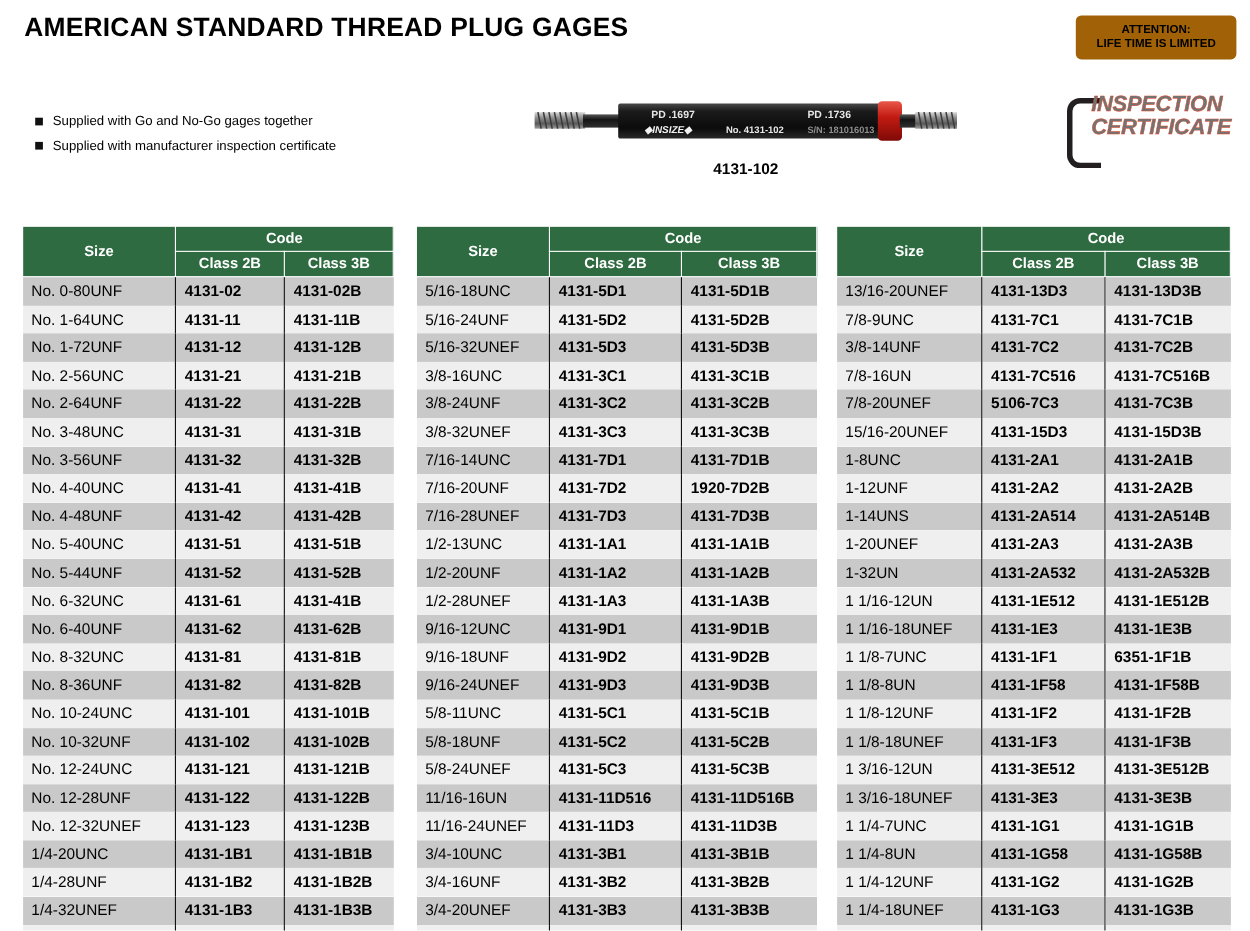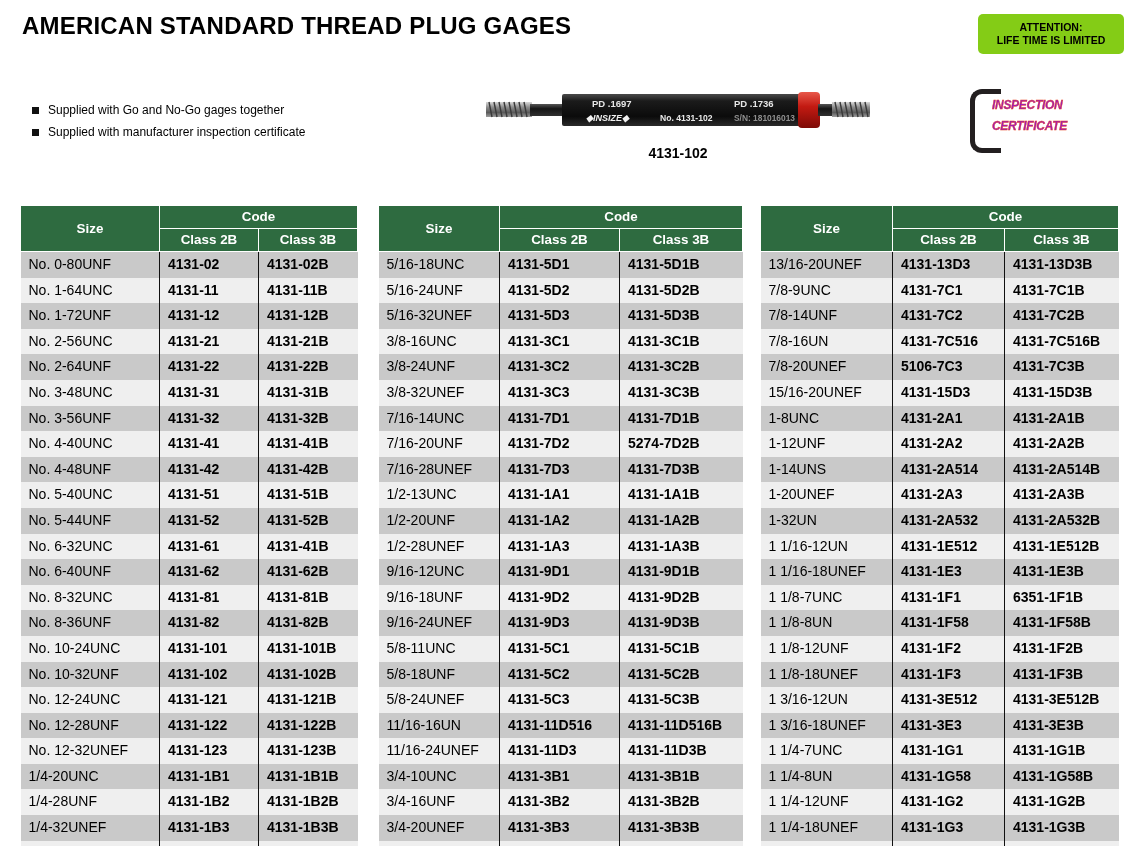--- a/index.html
+++ b/index.html
@@ -36,38 +36,38 @@
     position:absolute;left:482px;top:78px;width:392px;height:62px;
   }
   .prod-label{
     position:absolute;left:482px;top:145px;width:392px;
     text-align:center;font-size:14px;font-weight:bold;
   }
 
   
   .attention{
     position:absolute;left:978px;top:14px;width:146px;height:40px;
-    background:#84cc16;border-radius:5px;
+    background:#a16207;border-radius:5px;
     display:flex;flex-direction:column;align-items:center;justify-content:center;
     font-size:10.5px;font-weight:bold;line-height:13px;text-align:center;color:#000;
   }
 
   
   .inspection{
     position:absolute;left:970px;top:85px;width:160px;height:62px;
   }
   .insp-bracket{
     position:absolute;left:0px;top:4px;width:26px;height:54px;
     border:5px solid #231f20;border-right:none;
     border-top-left-radius:12px;border-bottom-left-radius:12px;
   }
   .insp-text{
-    position:absolute;left:22px;top:10px;
-    font-style:italic;font-weight:bold;color:#a21caf;
-    font-size:12px;line-height:21px;letter-spacing:-0.3px;
+    position:absolute;left:22px;top:0;
+    font-style:italic;font-weight:bold;color:#737373;
+    font-size:20px;line-height:21px;letter-spacing:-0.3px;
     -webkit-text-stroke:0.4px #e8401e;
   }
   .insp-text div{white-space:nowrap;}
 
   
   .tbl{
     position:absolute;top:205px;
     border-collapse:collapse;
     font-size:13.2px;
     table-layout:fixed;
@@ -383,21 +383,21 @@
           <td class="code-cell">4131-3C3B</td>
         </tr>
         <tr class="odd">
           <td class="size-cell">7/16-14UNC</td>
           <td class="code-cell">4131-7D1</td>
           <td class="code-cell">4131-7D1B</td>
         </tr>
         <tr class="even">
           <td class="size-cell">7/16-20UNF</td>
           <td class="code-cell">4131-7D2</td>
-          <td class="code-cell">5274-7D2B</td>
+          <td class="code-cell">1920-7D2B</td>
         </tr>
         <tr class="odd">
           <td class="size-cell">7/16-28UNEF</td>
           <td class="code-cell">4131-7D3</td>
           <td class="code-cell">4131-7D3B</td>
         </tr>
         <tr class="even">
           <td class="size-cell">1/2-13UNC</td>
           <td class="code-cell">4131-1A1</td>
           <td class="code-cell">4131-1A1B</td>
@@ -495,21 +495,21 @@
           <td class="size-cell">13/16-20UNEF</td>
           <td class="code-cell">4131-13D3</td>
           <td class="code-cell">4131-13D3B</td>
         </tr>
         <tr class="even">
           <td class="size-cell">7/8-9UNC</td>
           <td class="code-cell">4131-7C1</td>
           <td class="code-cell">4131-7C1B</td>
         </tr>
         <tr class="odd">
-          <td class="size-cell">7/8-14UNF</td>
+          <td class="size-cell">3/8-14UNF</td>
           <td class="code-cell">4131-7C2</td>
           <td class="code-cell">4131-7C2B</td>
         </tr>
         <tr class="even">
           <td class="size-cell">7/8-16UN</td>
           <td class="code-cell">4131-7C516</td>
           <td class="code-cell">4131-7C516B</td>
         </tr>
         <tr class="odd">
           <td class="size-cell">7/8-20UNEF</td>

